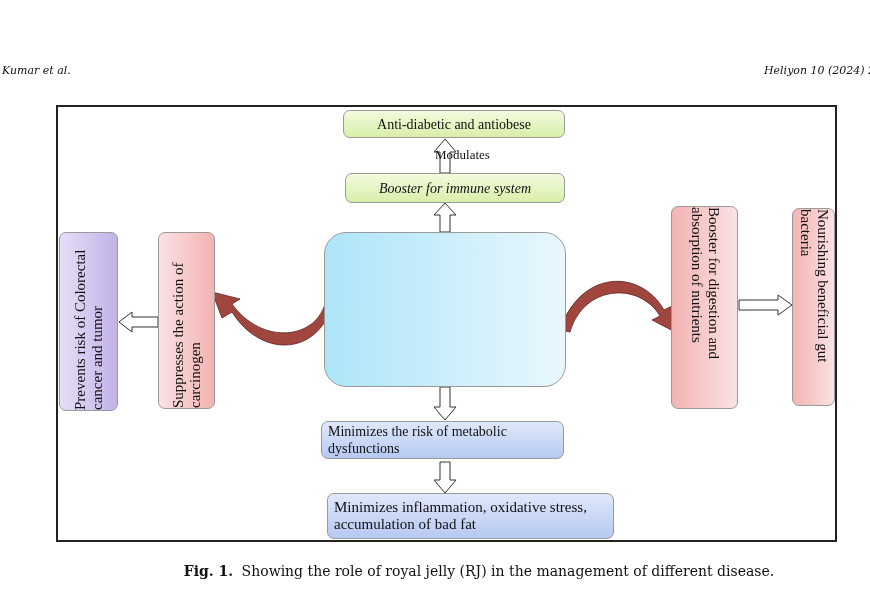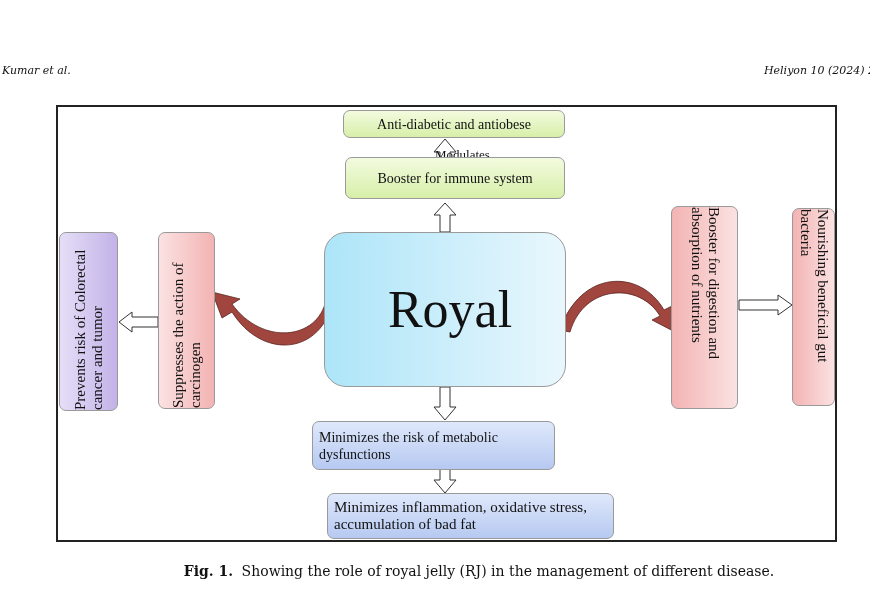--- a/index.html
+++ b/index.html
@@ -41,31 +41,30 @@
   </g>
 
   <g fill="#a0463f" stroke="#5a2520" stroke-width="0.8">
     <path d="M334 298 C 322 356, 262 360, 232 312 L 222 318 L 212 292 L 240 299 L 232 304 C 262 346, 318 340, 326 300 Z"></path>
     <path d="M560 330 C 580 270, 640 268, 664 310 L 672 306 L 675 332 L 652 320 L 660 316 C 640 282, 584 284, 570 332 Z"></path>
   </g>
 </svg>
 
 <div class="box green" style="left:343px;top:110px;width:222px;height:28px;">Anti-diabetic and antiobese</div>
 <div class="lbl" style="left:435px;top:147px;">Modulates</div>
-<div class="box green" style="left:345px;top:157px;width:220px;height:42px;">Booster for immune system</div>
+<div class="box green" style="left:345px;top:173px;width:220px;height:30px;font-style:italic;">Booster for immune system</div>
 
 <div class="box rj" style="left:324px;top:232px;width:242px;height:155px;flex-direction:column;">
-  <span style="margin-left:10px">Royal</span>
 </div>
 
 <div class="box pink vertl" style="left:158px;top:232px;width:57px;height:177px;padding:0 8px;font-size:15px;">Suppresses the action of carcinogen</div>
 <div class="box purple vertl" style="left:59px;top:232px;width:59px;height:179px;padding:0 6px;font-size:15px;">Prevents risk of Colorectal cancer and tumor</div>
 
 <div class="box pink vert" style="left:671px;top:206px;width:67px;height:203px;padding:0 10px;font-size:15px;">Booster for digestion and absorption of nutrients</div>
 <div class="box pink vert" style="left:792px;top:208px;width:43px;height:198px;padding:0 4px;font-size:15px;">Nourishing beneficial gut bacteria</div>
 
-<div class="box blue" style="left:312px;top:421px;width:243px;height:49px;padding:12px 6px;">Minimizes the risk of metabolic dysfunctions</div>
+<div class="box blue" style="left:321px;top:421px;width:243px;height:38px;padding:12px 6px;">Minimizes the risk of metabolic dysfunctions</div>
 <div class="box blue" style="left:327px;top:493px;width:287px;height:46px;padding:8px 6px;font-size:15px;">Minimizes inflammation, oxidative stress, accumulation of bad fat</div>
 
 <div class="caption">
   <b>Fig. 1.</b>
   <span>Showing the role of royal jelly (RJ) in the management of different disease.</span>
 </div>
 
 </body></html>

